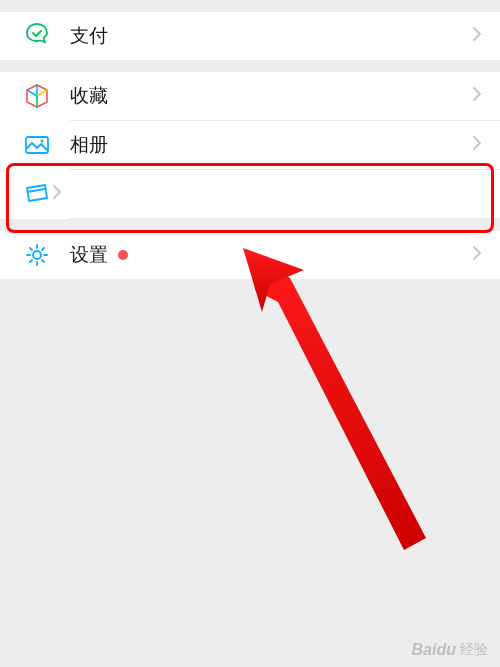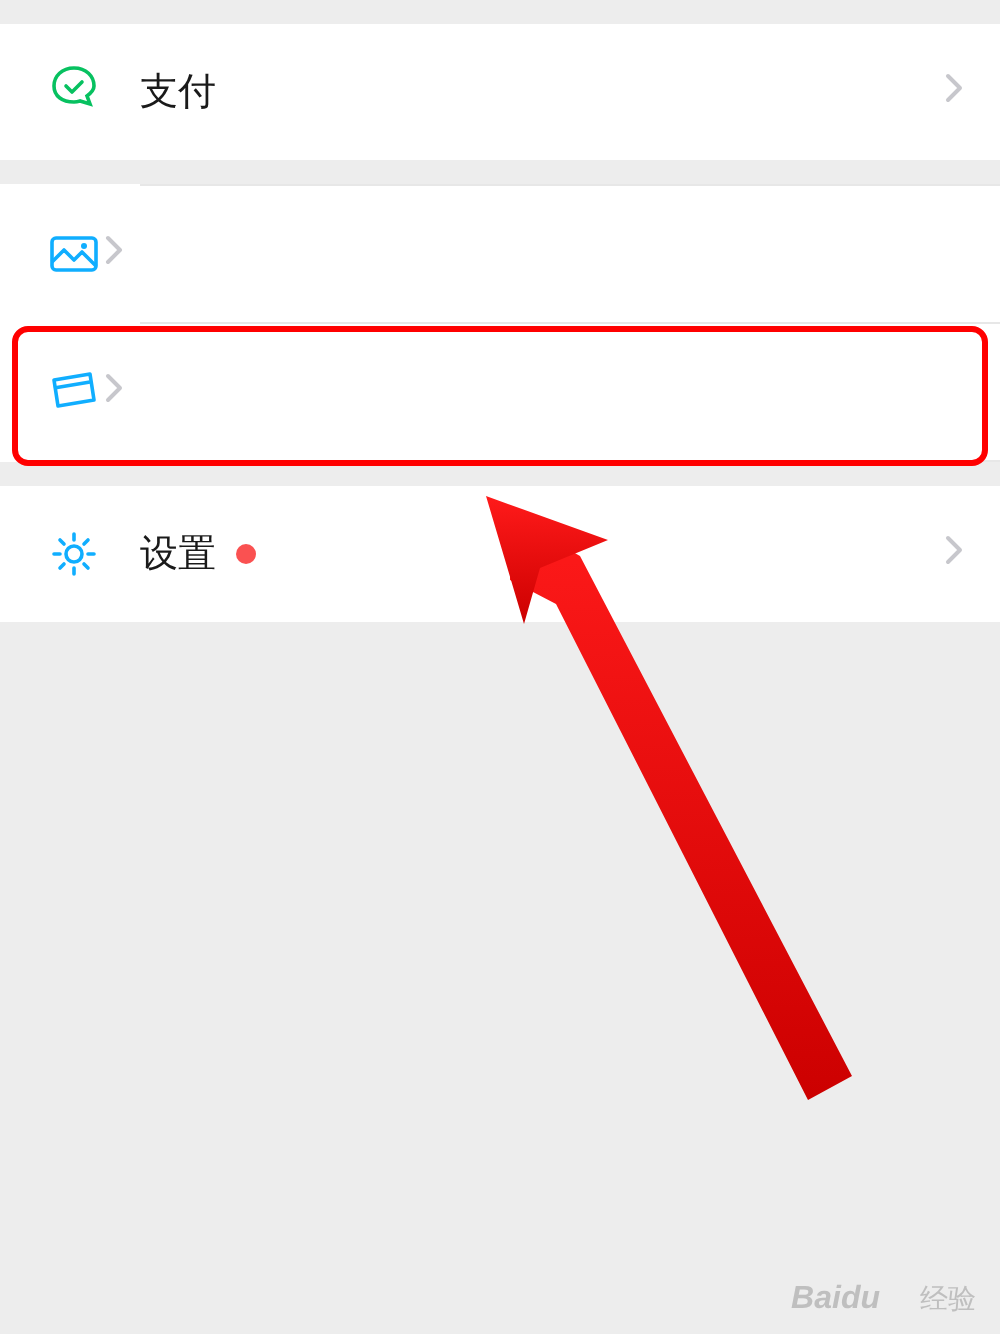--- a/index.html
+++ b/index.html
@@ -18,21 +18,21 @@
     .group {
       background: #fff;
       margin-top: 12px;
     }
     .group:first-child {
       margin-top: 12px;
     }
     .menu-item {
       display: flex;
       align-items: center;
-      height: 68px;
+      height: 48px;
       padding: 0 18px 0 22px;
       position: relative;
       cursor: pointer;
       background: #fff;
     }
     .menu-item .icon-wrap {
       width: 30px;
       height: 30px;
       display: flex;
       align-items: center;
@@ -75,21 +75,21 @@
       z-index: 11;
     }
     .watermark {
       position: absolute;
       bottom: 8px;
       right: 12px;
       color: rgba(160, 160, 160, 0.6);
       font-size: 14px;
       display: flex;
       align-items: center;
-      gap: 20px;
+      gap: 4px;
       pointer-events: none;
     }
     .watermark .baidu {
       font-weight: bold;
       font-size: 16px;
       font-style: italic;
     }
   </style>
 </head>
 <body>
@@ -105,30 +105,47 @@
     <span class="label">支付</span>
     <span class="chevron">
       <svg width="10" height="16" viewBox="0 0 10 16">
           <path d="M2 2 L8 8 L2 14" stroke="#c7c7cc" stroke-width="2" fill="none" stroke-linecap="round" stroke-linejoin="round"></path>
         </svg>
     </span>
   </div>
 </div>
 
 <div class="group">
+  <div class="menu-item">
+    <span class="icon-wrap">
+      <svg width="28" height="28" viewBox="0 0 28 28" fill="none">
+        <path d="M14 3 L24 8 L24 20 L14 25 L4 20 L4 8 Z" stroke="#fa5151" stroke-width="1.6" fill="none"></path>
+        <path d="M14 3 L14 14 L4 8" stroke="#10aeff" stroke-width="1.6" fill="none"></path>
+        <path d="M14 14 L24 8" stroke="#ffc300" stroke-width="1.6" fill="none"></path>
+        <path d="M14 14 L14 25" stroke="#07c160" stroke-width="1.6" fill="none"></path>
+      </svg>
+    </span>
+    <span class="label">收藏</span>
+    <span class="chevron">
+      <svg width="10" height="16" viewBox="0 0 10 16">
+          <path d="M2 2 L8 8 L2 14" stroke="#c7c7cc" stroke-width="2" fill="none" stroke-linecap="round" stroke-linejoin="round"></path>
+        </svg>
+    </span>
+  </div>
   <div class="divider"></div>
 
   <div class="menu-item" style="position:relative;">
     <span class="icon-wrap">
       <svg width="28" height="28" viewBox="0 0 28 28" fill="none">
         <rect x="3" y="6" width="22" height="16" rx="2" stroke="#10aeff" stroke-width="1.8" fill="none"></rect>
         <path d="M3 18 L9 12 L14 17 L18 13 L25 20" stroke="#10aeff" stroke-width="1.8" fill="none" stroke-linejoin="round"></path>
         <circle cx="19" cy="10" r="1.5" fill="#10aeff"></circle>
       </svg>
     </span>
+    <span class="label">相册</span>
     <span class="chevron">
       <svg width="10" height="16" viewBox="0 0 10 16">
           <path d="M2 2 L8 8 L2 14" stroke="#c7c7cc" stroke-width="2" fill="none" stroke-linecap="round" stroke-linejoin="round"></path>
         </svg>
     </span>
   </div>
   <div class="divider"></div>
 
   <div class="menu-item">
     <span class="icon-wrap">

